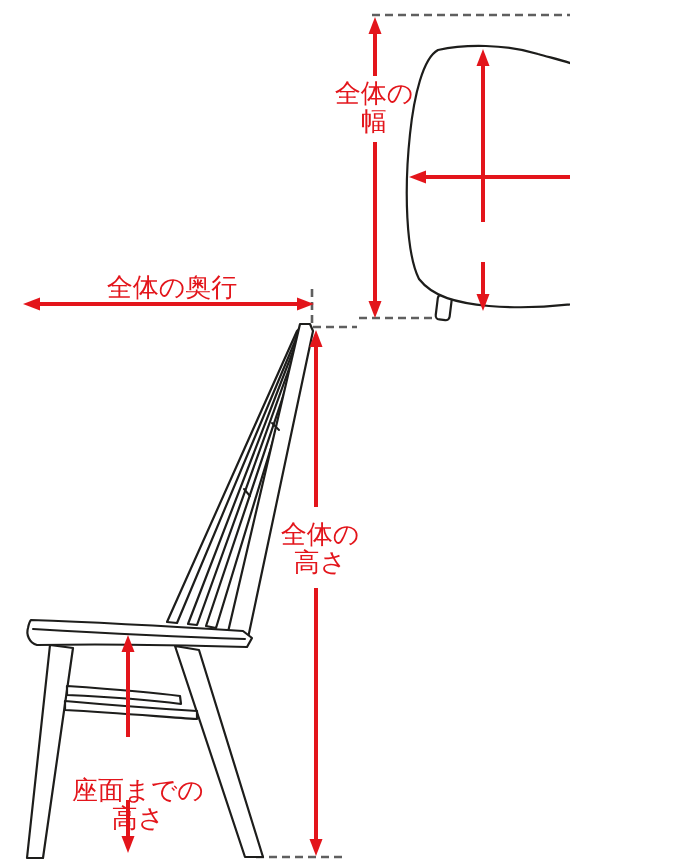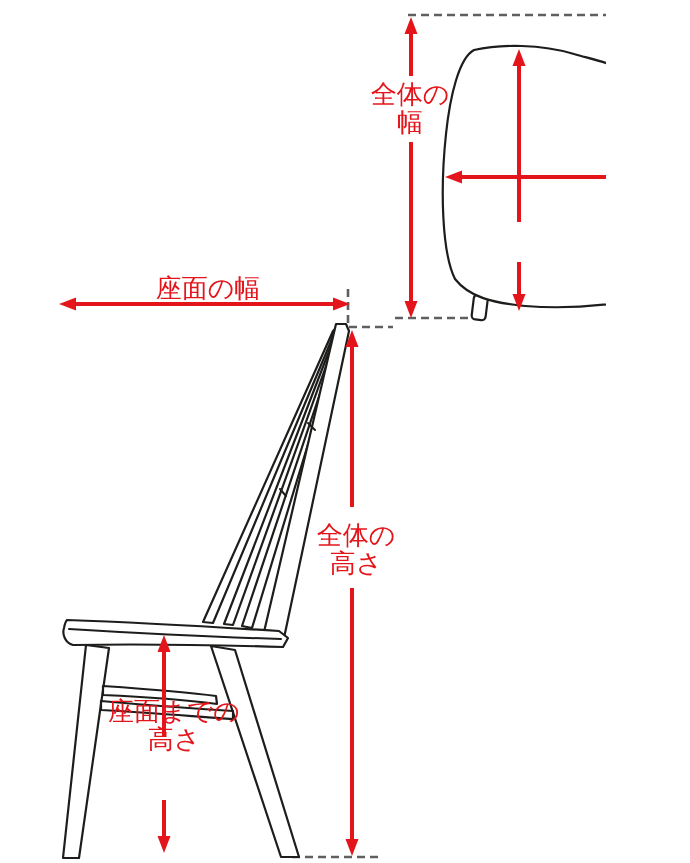--- a/index.html
+++ b/index.html
@@ -7,22 +7,21 @@
     --black:#1d1d1b;
     --gray:#5f5f5f;
     --bg:#ffffff;
   }
   html,body{margin:0;padding:0;background:var(--bg);}
   #stage{
     position:relative;
     width:570px;height:863px;
     background:var(--bg);
     overflow:hidden;
-    font-family:Liberation Sans, sans-serif;
-    margin-left:36px;
+    font-family:Liberation Serif, serif;
   }
   #drawing{position:absolute;left:0;top:0;}
   
   .ln{fill:#ffffff;stroke:var(--black);stroke-width:2.2;stroke-linejoin:round;stroke-linecap:round;}
   .ln-open{fill:none;stroke:var(--black);stroke-width:2;stroke-linecap:round;}
   
   .dim-shaft{stroke:var(--red);stroke-width:4;fill:none;}
   .dim-head{fill:var(--red);stroke:none;}
   
   .guide{stroke:var(--gray);stroke-width:2.6;fill:none;stroke-dasharray:8 5;}
@@ -151,26 +150,26 @@
   <div class="dim-label" style="left:304px;top:80px;width:140px;">
     <span>全体の</span>
     <span>幅</span>
   </div>
 
   <div class="dim-label" style="left:498px;top:119px;width:140px;">
   </div>
 
 
   <div class="dim-label" style="left:102px;top:274px;width:140px;">
-    <span>座面の幅</span>
+    <span>全体の奥行</span>
   </div>
 
   <div class="dim-label" style="left:250px;top:521px;width:140px;">
     <span>全体の</span>
     <span>高さ</span>
   </div>
 
-  <div class="dim-label" style="left:53px;top:697px;width:170px;">
+  <div class="dim-label" style="left:53px;top:777px;width:170px;">
     <span>座面までの</span>
     <span>高さ</span>
   </div>
 
 </div>
 
 </body></html>

